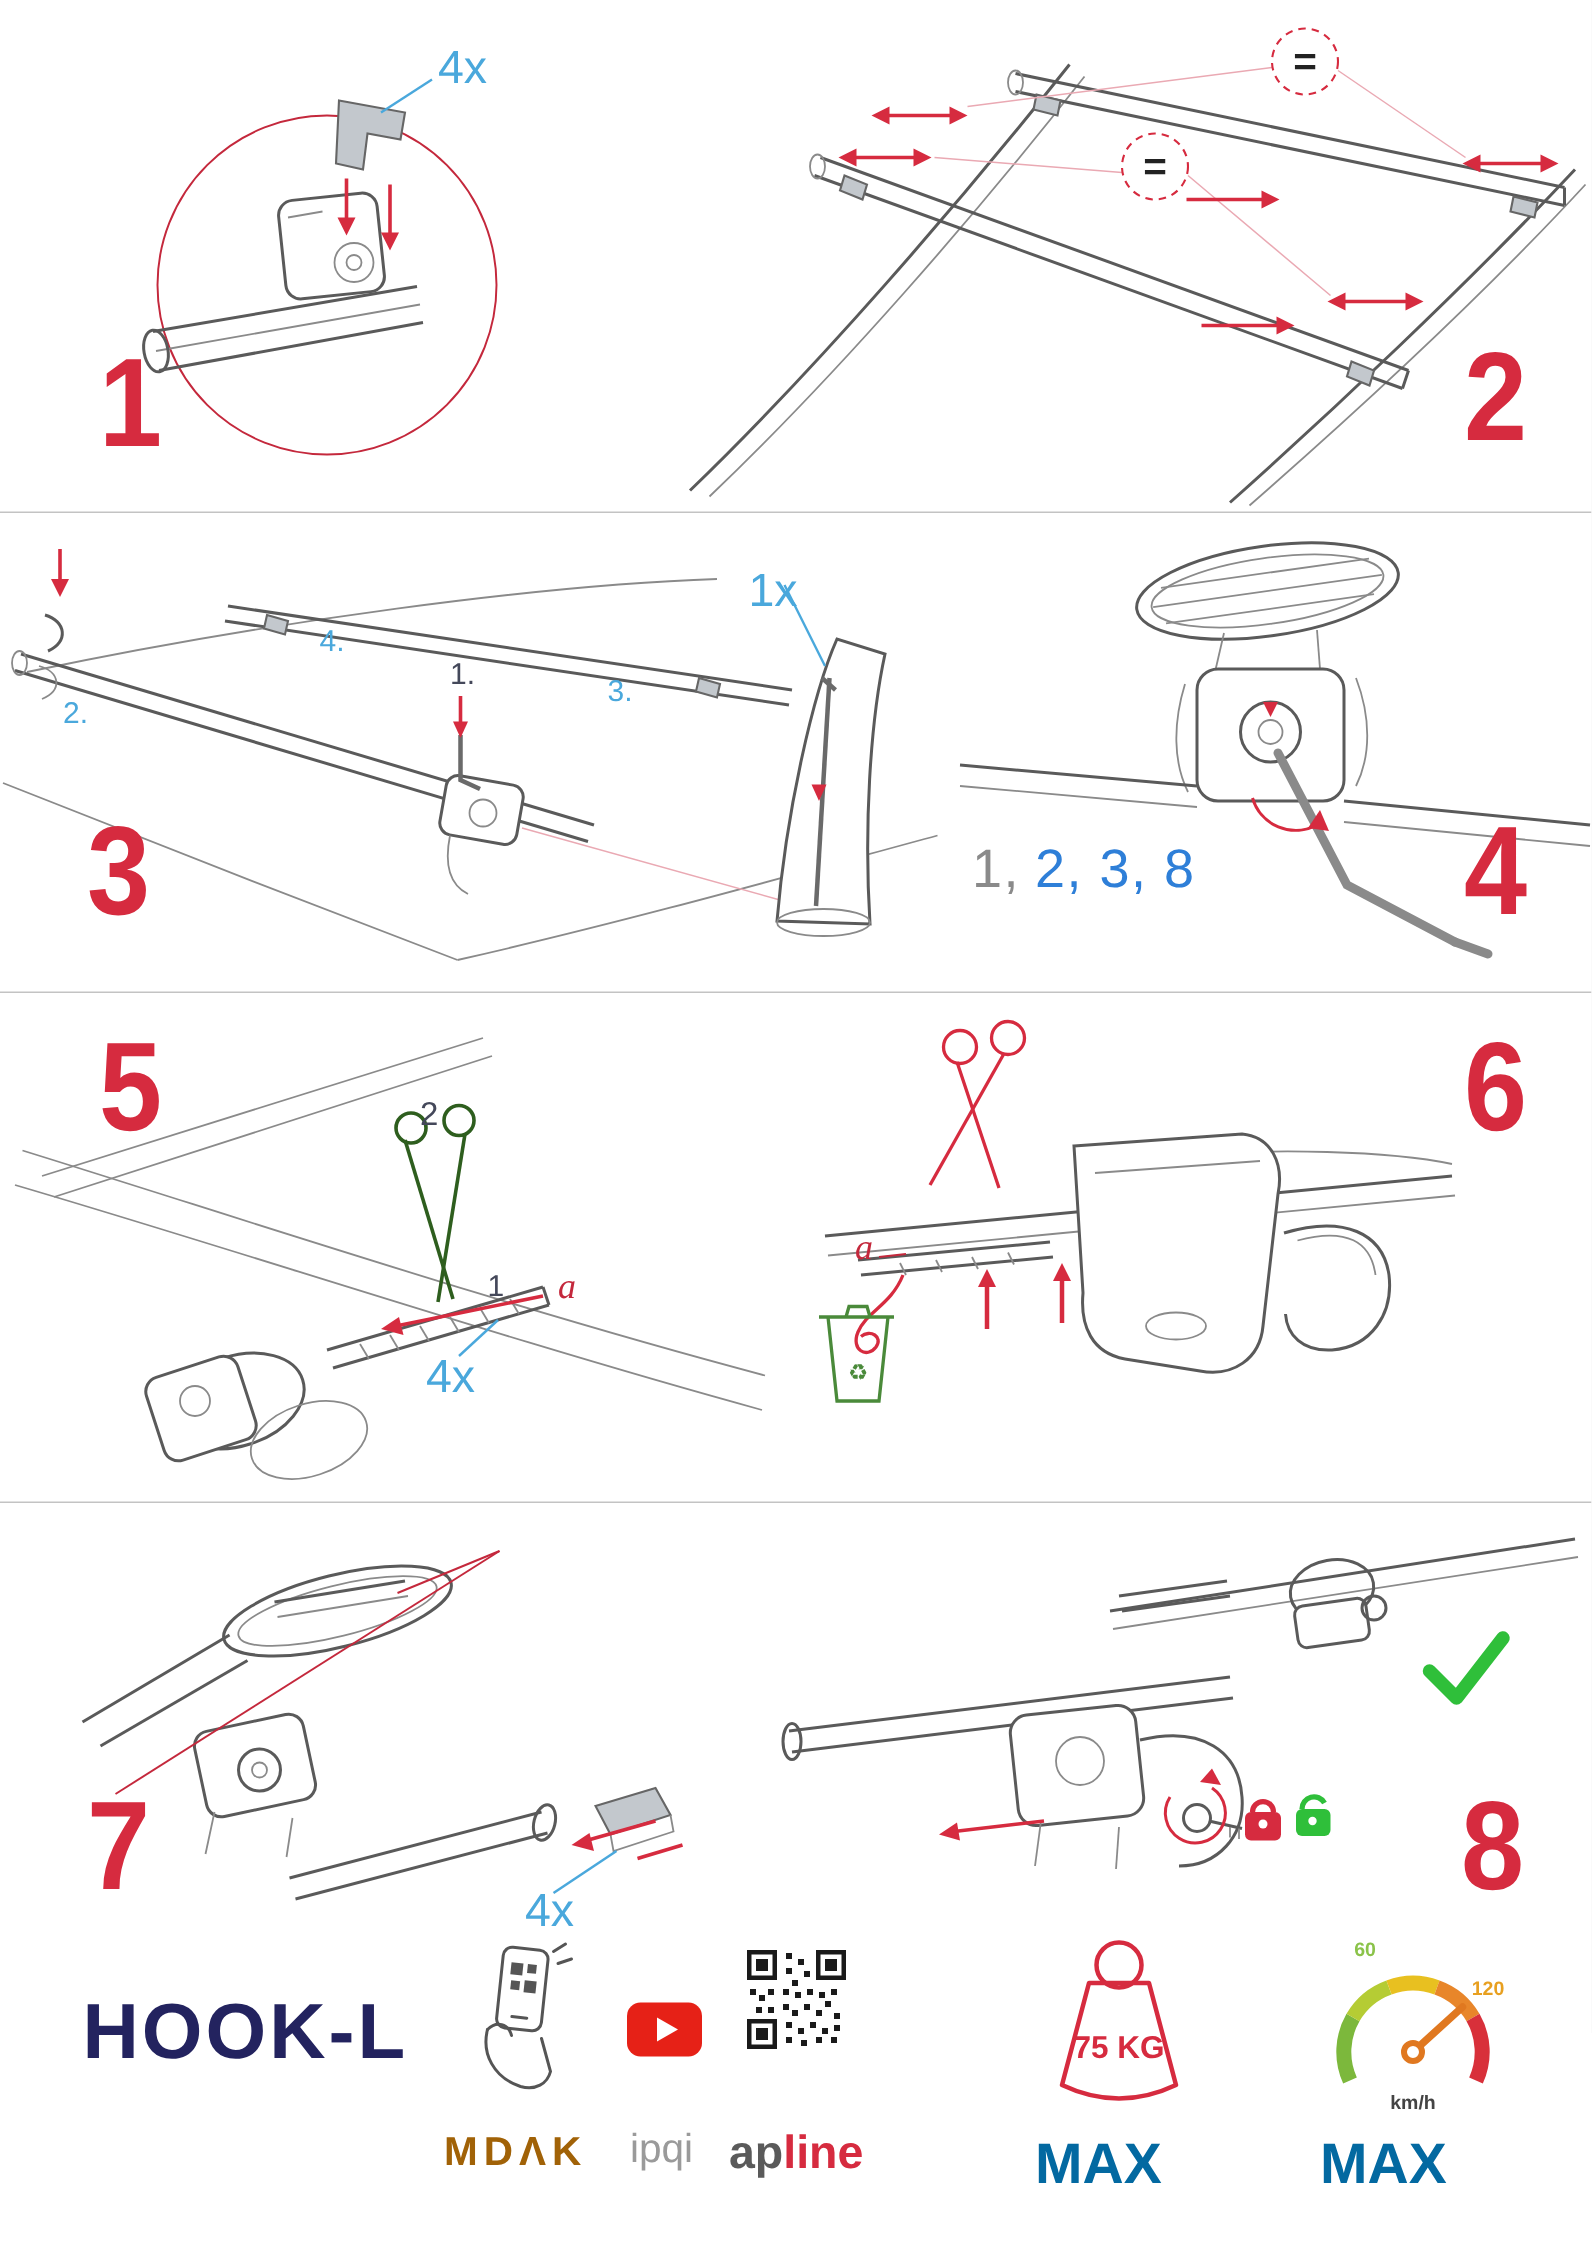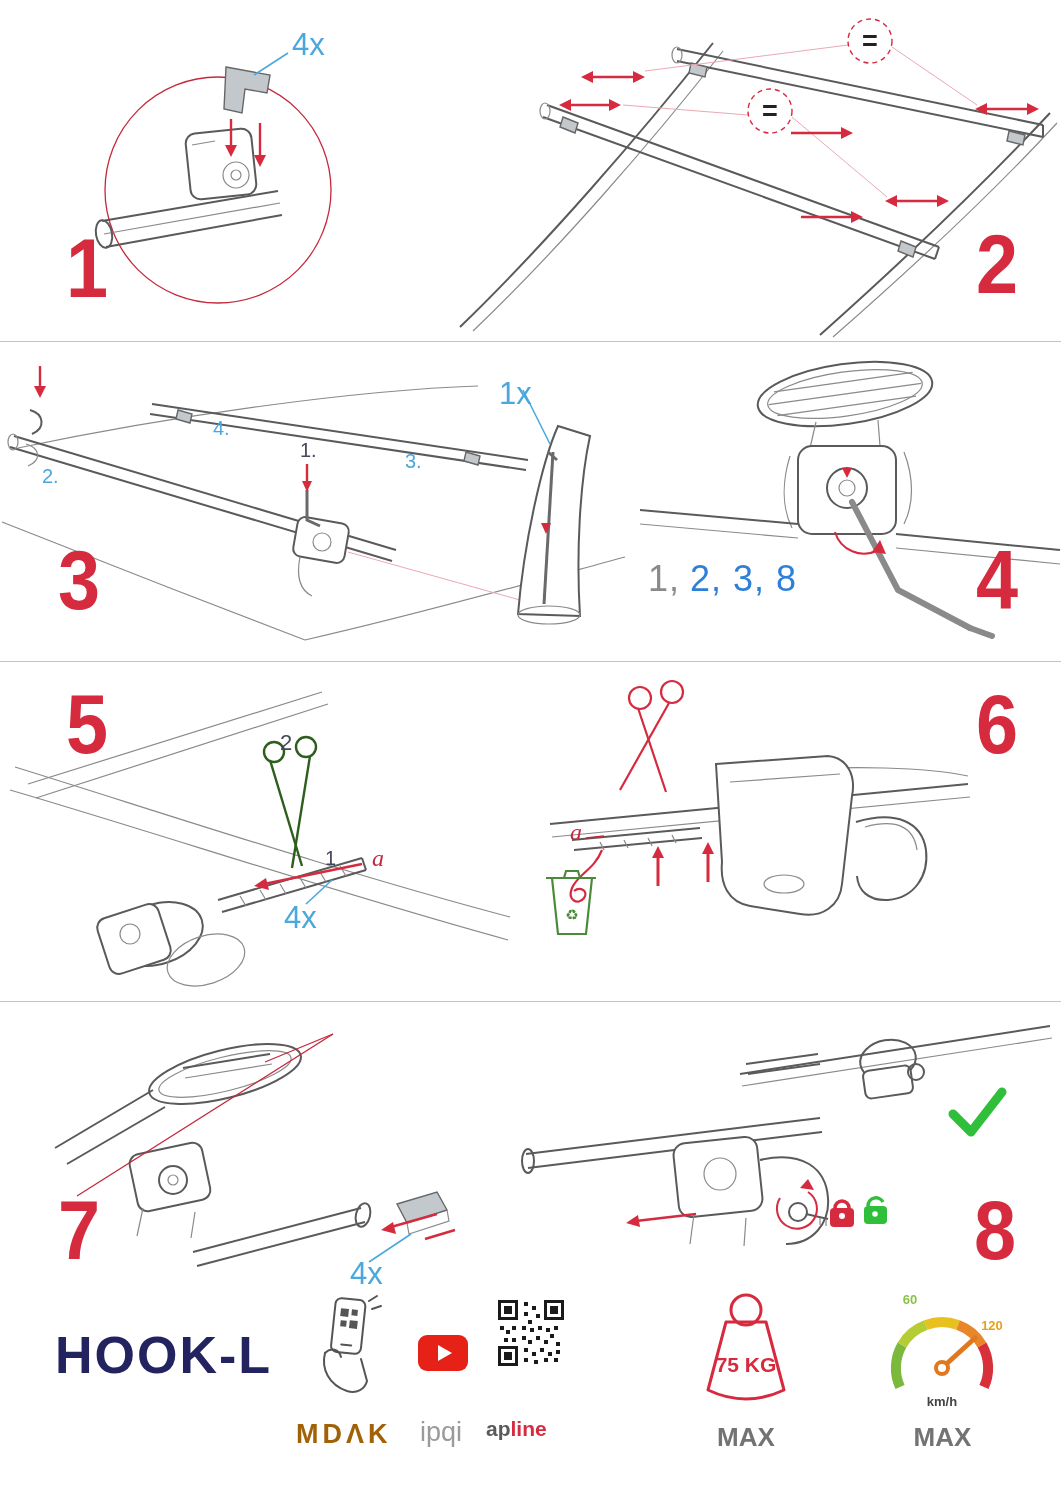--- a/index.html
+++ b/index.html
@@ -41,30 +41,30 @@
   .chk{stroke:#2fbf3a;stroke-width:9;fill:none;stroke-linecap:round;stroke-linejoin:round}
   
   .footer{position:absolute;left:0;top:1285px;width:1061px;height:215px}
   .footer>*{position:absolute}
   .product{left:55px;top:40px;font-size:52px;font-weight:700;letter-spacing:2px;color:#23235f}
   .brand{left:57px;top:116px;font-size:34px;font-weight:700}
   .brand .b1{color:#3a3a3a}
   .brand .b2{color:#d62b3f}
   .logo-mdak{left:296px;top:134px;font-size:27px;font-weight:700;color:#a16207;letter-spacing:4px}
   .logo-ipqi{left:420px;top:132px;font-size:27px;color:#9a9a9a}
-  .logo-apline{left:486px;top:132px;font-size:21px;font-weight:700}
+  .logo-apline{left:486px;top:132px;font-size:31px;font-weight:700}
   .logo-apline .ap{color:#5a5a5a}
   .logo-apline .line{color:#d62b3f}
   .ph{stroke:#555;stroke-width:2;fill:none;stroke-linecap:round}
   .phf{fill:#555}
   .wline{stroke:#d62b3f;stroke-width:3;fill:none;stroke-linejoin:round}
   .wtext{font:bold 21px "Liberation Sans",sans-serif;fill:#d62b3f;text-anchor:middle}
   .gseg{fill:none;stroke-width:10}
   .gtext{font:bold 13px "Liberation Sans",sans-serif;text-anchor:middle}
-  .maxlbl{font-size:26px;font-weight:700;color:#737373;text-align:center}
+  .maxlbl{font-size:38px;font-weight:700;color:#0369a1;text-align:left}
 </style>
 </head>
 <body>
 
 <div class="page">
 
   <section class="panel" style="left:40px;top:15px;width:320px;height:310px">
     <svg width="320" height="310" viewBox="0 0 320 310">
       <circle cx="178" cy="175" r="113" class="redthin"></circle>
       <path d="M62,206 L238,176" class="g2"></path>

